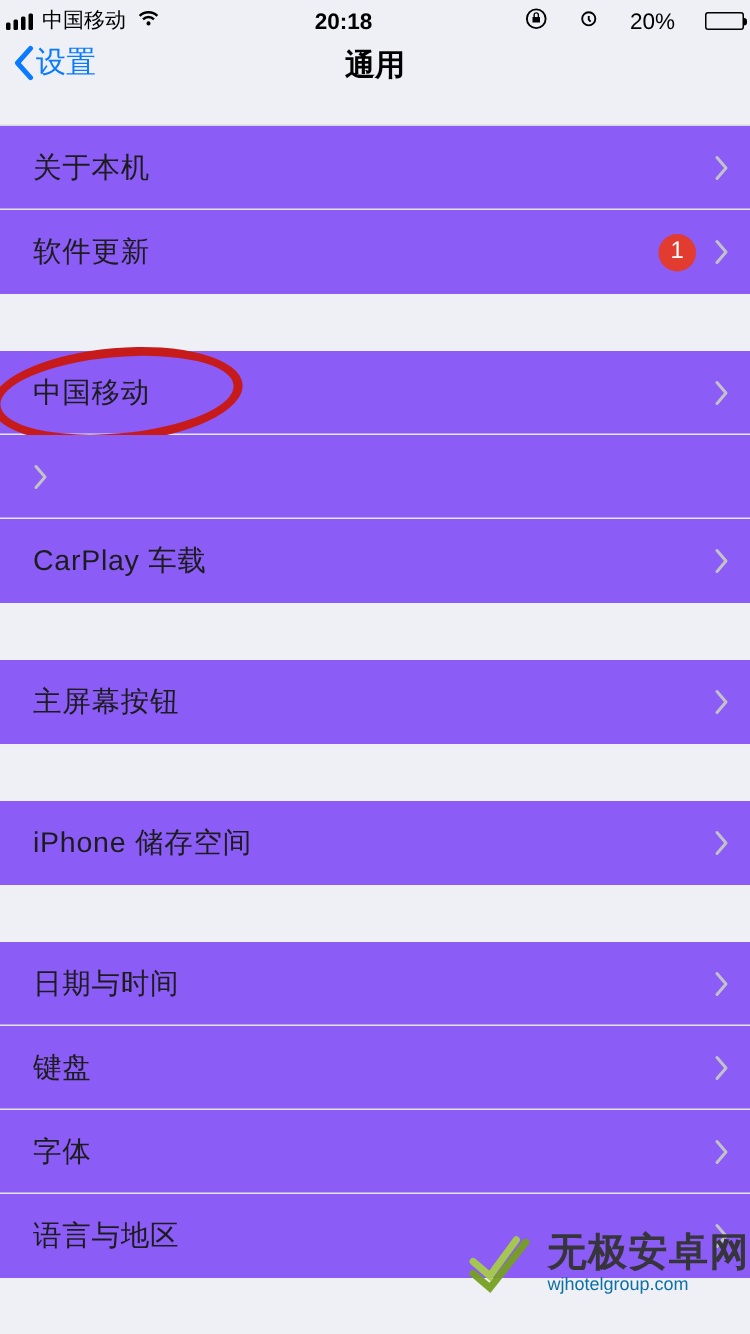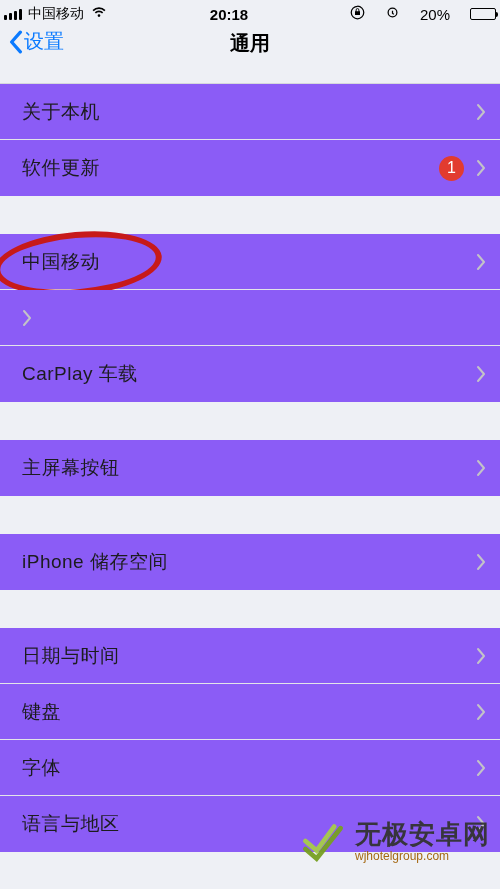--- a/index.html
+++ b/index.html
@@ -35,23 +35,23 @@
     .group .row:last-child { border-bottom: none; }
     .row .label { font-size: 19px; color:#1c1c1e; letter-spacing: .5px; }
     .row .acc { display:flex; align-items:center; gap:12px; }
     .row .chev svg { width: 10px; height: 18px; display:block; }
     .badge { width:25px; height:25px; border-radius:50%; background:#e23b30; color:#fff; display:flex; align-items:center; justify-content:center; font-size:16px; font-weight:500; }
 
     
     .circle-anno { position:absolute; left:-6px; top:-2px; width:168px; height:63px; border:6px solid #c71a1a; border-radius:50%; transform:rotate(-5deg); pointer-events:none; }
 
     
-    .wm { position:absolute; right: 10px; bottom: 24px; display:flex; align-items:center; gap:8px; font-family: "Microsoft YaHei", sans-serif; opacity: .95; pointer-events: none; }
+    .wm { position:absolute; right: 0; bottom: 24px; display:flex; align-items:center; gap:8px; font-family: "Microsoft YaHei", sans-serif; opacity: .95; pointer-events: none; }
     .wm .t1 { font-size: 26px; font-weight: 600; color:#333; letter-spacing:1px; }
-    .wm .t2 { font-size: 12px; color:#a16207; margin-top:3px; display:block; }
+    .wm .t2 { font-size: 12px; color:#0369a1; margin-top:3px; display:block; }
     .wm .txt { line-height: 1; }
     .wm svg { width: 48px; height: 48px; }
   </style>
 </head>
 <body>
 
 <div class="statusbar">
   <span class="sig">
       <span></span>
       <span></span>

